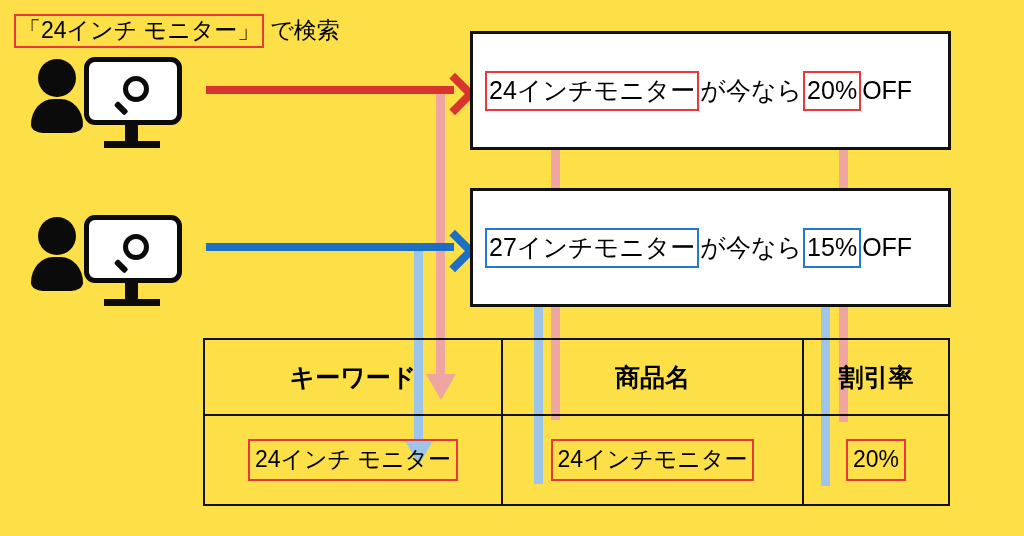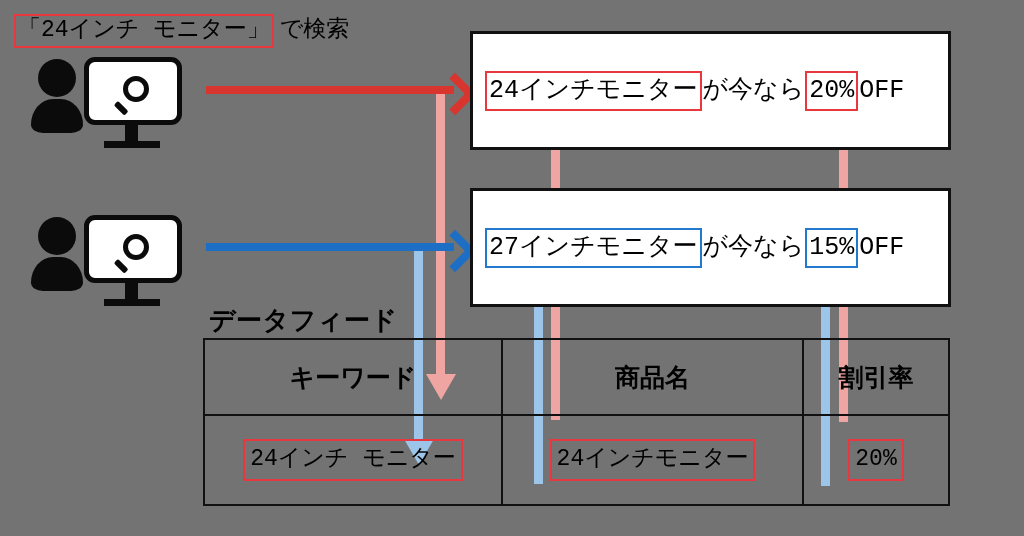--- a/index.html
+++ b/index.html
@@ -4,22 +4,22 @@
 <style>
   html, body {
     margin: 0;
     padding: 0;
     background: #ffffff;
   }
   #stage {
     position: relative;
     width: 1024px;
     height: 536px;
-    background: #737373;
-    font-family: Liberation Mono, monospace;
+    background: #fde047;
+    font-family: Liberation Sans, sans-serif;
     overflow: hidden;
   }
   .abs { position: absolute; }
 
   
   .query-line {
     position: absolute;
     white-space: nowrap;
     font-size: 23px;
     color: #000;
@@ -253,21 +253,20 @@
 
   <div class="ad-box" style="left:470px; top:188px; width:481px; height:119px;">
     <div class="ad-text">
       <span class="hl blue">27インチモニター</span>
         <span class="plain">が今なら</span>
         <span class="hl blue">15%</span>
         <span class="plain">OFF</span>
     </div>
   </div>
 
-  <div class="feed-label" style="left:209px; top:303px;">データフィード</div>
 
   <table class="tbl" style="left:203px; top:338px;">
     <thead>
       <tr>
         <th class="col-kw">キーワード</th>
         <th class="col-pn">商品名</th>
         <th class="col-dr">割引率</th>
       </tr>
     </thead>
     <tbody>

